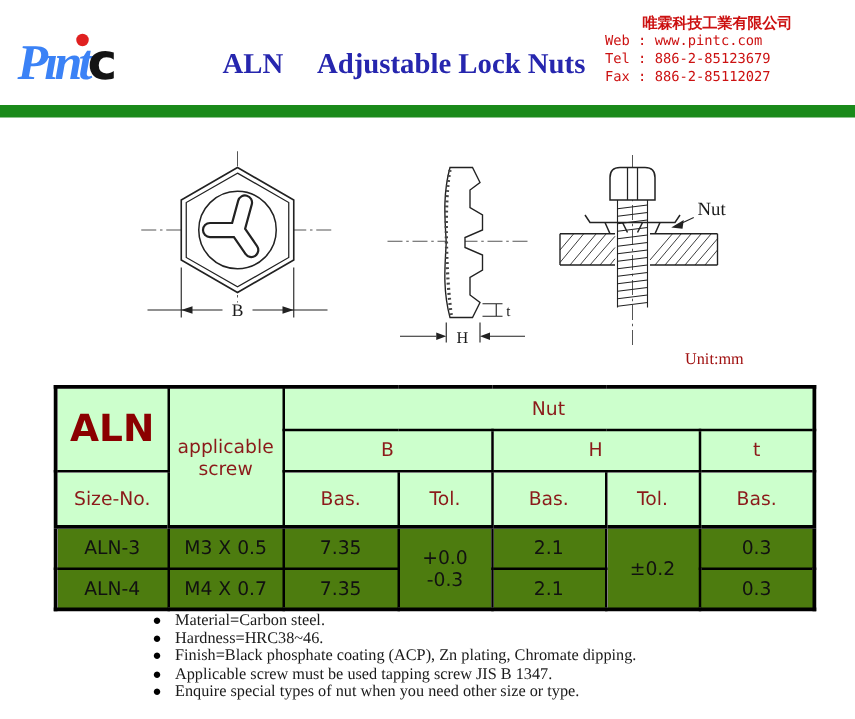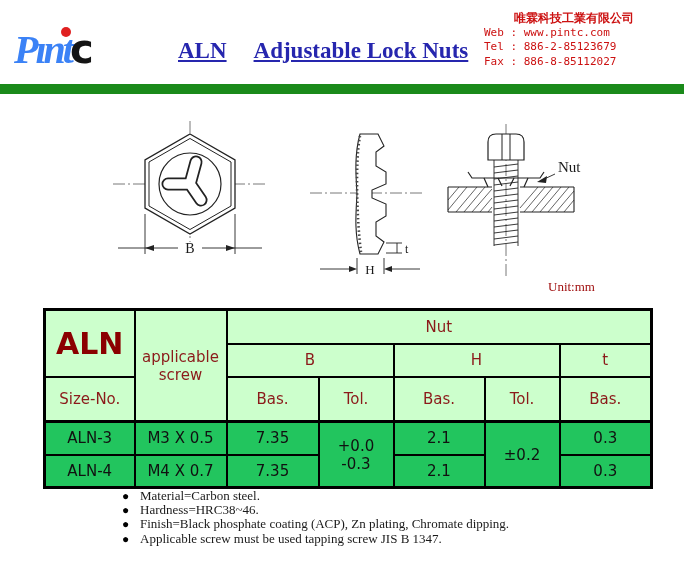--- a/index.html
+++ b/index.html
@@ -7,21 +7,21 @@
   .page { position:relative; width:684px; height:575px; background:#ffffff;
           font-family:"DejaVu Sans", sans-serif; overflow:hidden; }
 
   
   .logo { position:absolute; left:14px; top:26px; width:130px; height:54px; }
   .logo .pint { font:italic bold 40px "Liberation Serif", serif; color:#3b82f6; letter-spacing:-3px; }
   .logo .c-glyph { font:bold 40px "DejaVu Sans", sans-serif; color:#141414; margin-left:-1px; }
   .logo .dot { position:absolute; left:47px; top:1px; width:10px; height:10px;
                border-radius:50%; background:#e02020; }
   .title { position:absolute; left:178px; top:38px; white-space:nowrap;
-           font:bold 23px "Liberation Serif", serif; color:#2626ae;text-decoration:underline; }
+           font:bold 23px "Liberation Serif", serif; color:#2626ae; }
   .title .t2 { margin-left:27px; }
   .contact { position:absolute; left:484px; top:11px; color:#cc1111;
              font:11px "DejaVu Sans Mono", monospace; line-height:14.5px; white-space:nowrap; }
   .contact .company { font-weight:bold; font-size:12px;padding-left:30px; }
   .greenbar { position:absolute; left:0; top:84px; width:684px; height:10px; background:#1a8a1a; }
 
   
   .drawing { position:absolute; }
   .d1 { left:110px; top:118px; }
   .d2 { left:300px; top:122px; }
@@ -29,21 +29,21 @@
   svg text { font-family:"Liberation Serif", serif; fill:#1a1a1a; }
 
   .unit { position:absolute; left:548px; top:279px;
           font:13px "Liberation Serif", serif; color:#a01010; }
 
   
   .spec-table { position:absolute; left:43px; top:308px; border-collapse:collapse;
                 table-layout:fixed; width:607px; }
   .spec-table td { border:2px solid #000; text-align:center; vertical-align:middle;
                    font:15px "DejaVu Sans", sans-serif; color:#111; padding:0 2px;
-                   background:#22c55e; overflow:hidden; }
+                   background:#4d7c0f; overflow:hidden; }
   .spec-table td.hd { background:#ccffcc; color:#8b1a1a; }
   .spec-table { border:3px solid #000; }
   .spec-table td.hsep { border-bottom:3px solid #000; }
   .aln-big { font:bold 30px "DejaVu Sans", sans-serif; color:#8b0000; }
   .tol2 { line-height:19px; }
 
   
   .notes { position:absolute; left:122px; top:489px;
            font:13px "Liberation Serif", serif; color:#1a1a1a; }
   .note { line-height:14.2px; white-space:nowrap; }
@@ -60,21 +60,21 @@
   </div>
 
   <div class="title">
     <span>ALN</span><span class="t2">Adjustable Lock Nuts</span>
   </div>
 
   <div class="contact">
     <div class="company">唯霖科技工業有限公司</div>
     <div>Web : www.pintc.com</div>
     <div>Tel : 886-2-85123679</div>
-    <div>Fax : 886-8-85112027</div>
+    <div>Fax : 886-2-85112027</div>
   </div>
 
   <div class="greenbar"></div>
 
   <svg class="drawing d1" width="160" height="150" viewBox="0 0 160 150">
     <g stroke="#555" stroke-width="0.8" stroke-dasharray="12 3 2 3" fill="none">
       <path d="M3 66 H157"></path>
         <path d="M80 3 V124"></path>
     </g>
     <polygon points="80,16 125,42 125,90 80,116 35,90 35,42" fill="#ffffff" stroke="#222" stroke-width="1.3"></polygon>
@@ -192,15 +192,17 @@
 
   <div class="notes">
     <div class="note">
       <span class="bullet">●</span><span>Material=Carbon steel.</span></div>
     <div class="note">
       <span class="bullet">●</span><span>Hardness=HRC38~46.</span></div>
     <div class="note">
       <span class="bullet">●</span><span>Finish=Black phosphate coating (ACP), Zn plating, Chromate dipping.</span></div>
     <div class="note">
       <span class="bullet">●</span><span>Applicable screw must be used tapping screw JIS B 1347.</span></div>
+    <div class="note">
+      <span class="bullet">●</span><span>Enquire special types of nut when you need other size or type.</span></div>
   </div>
 
 </div>
 
 </body></html>

